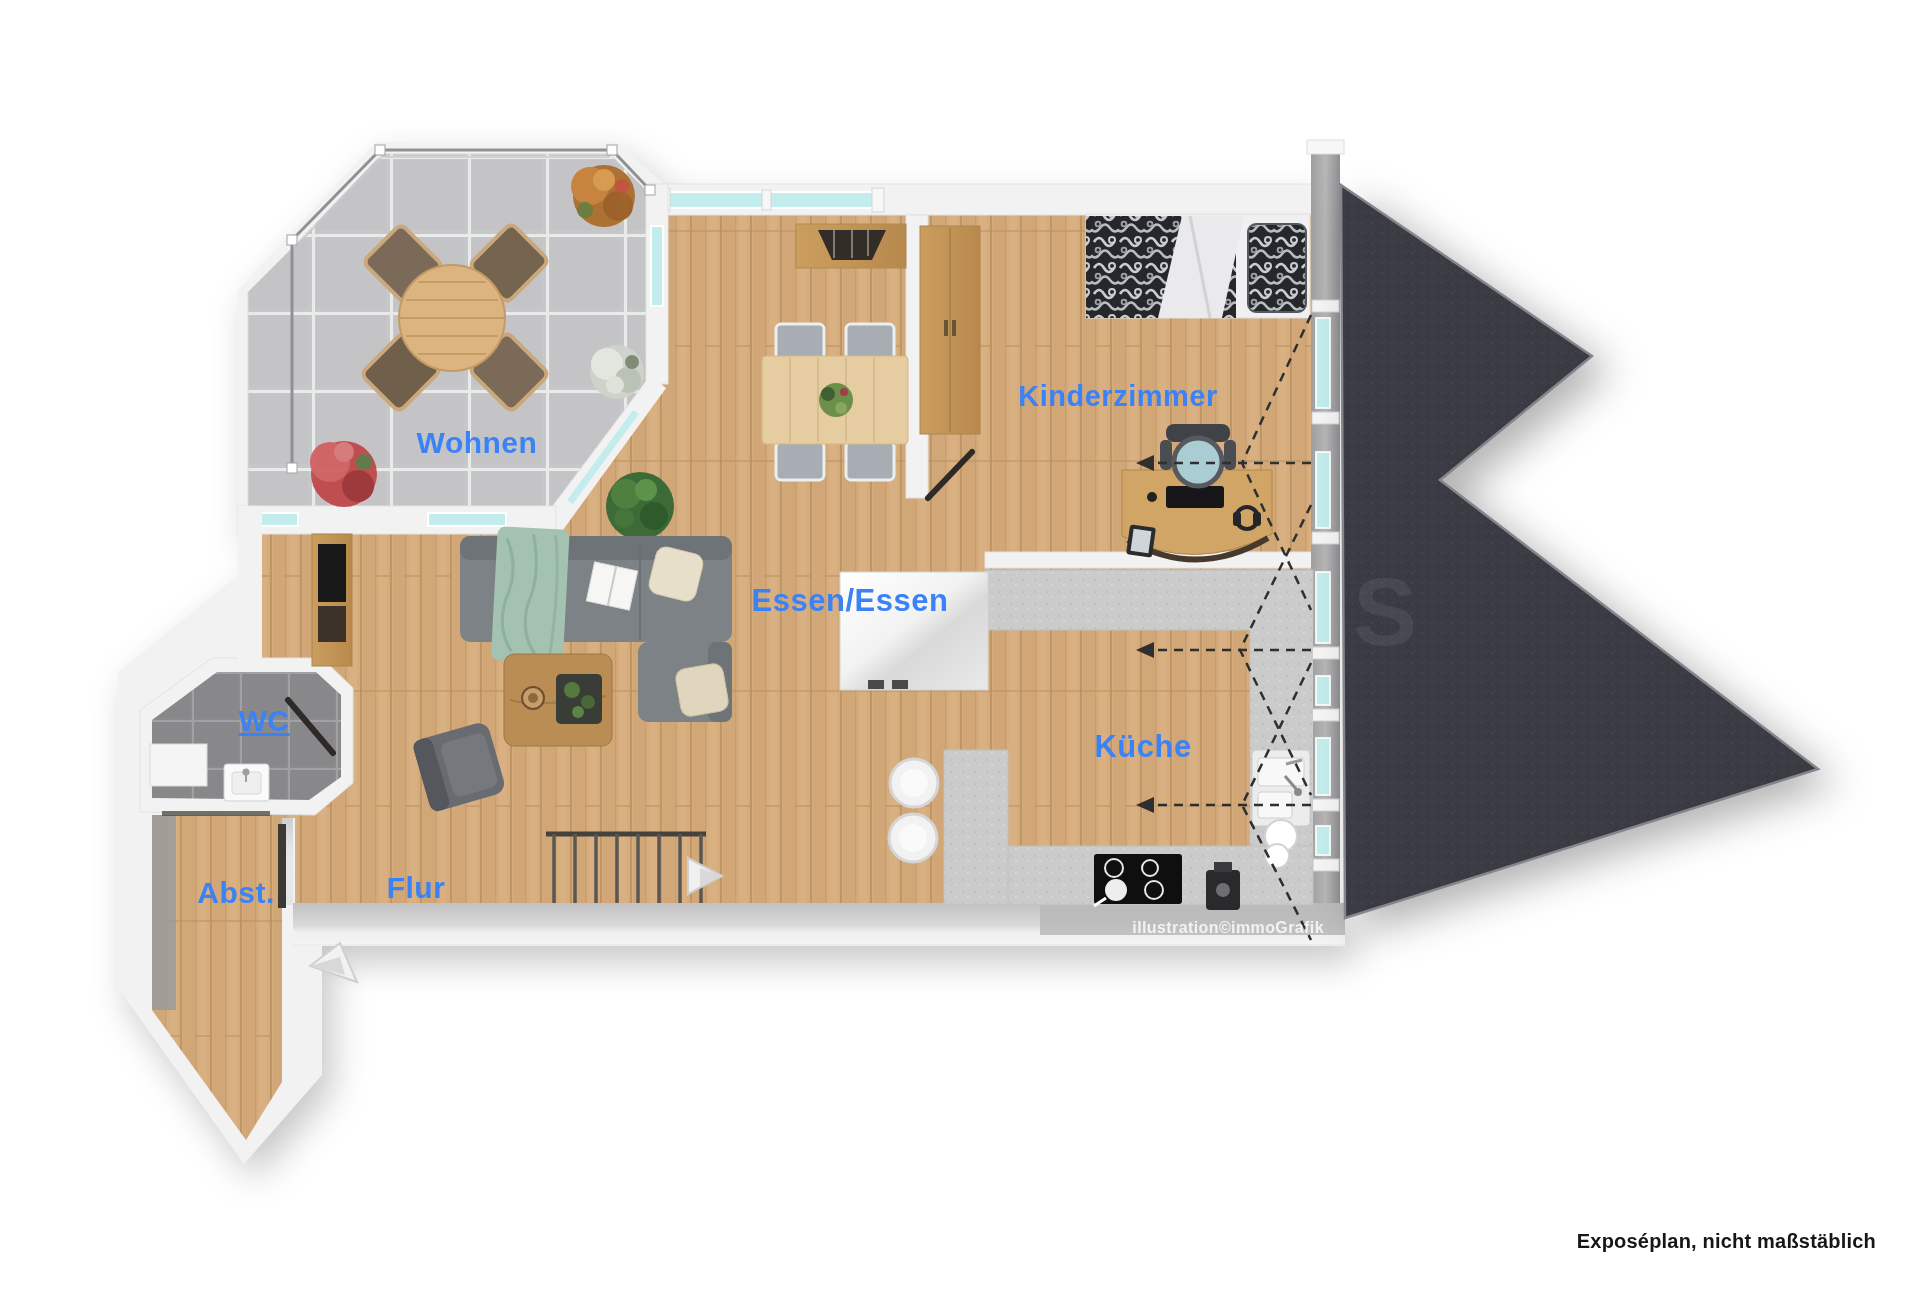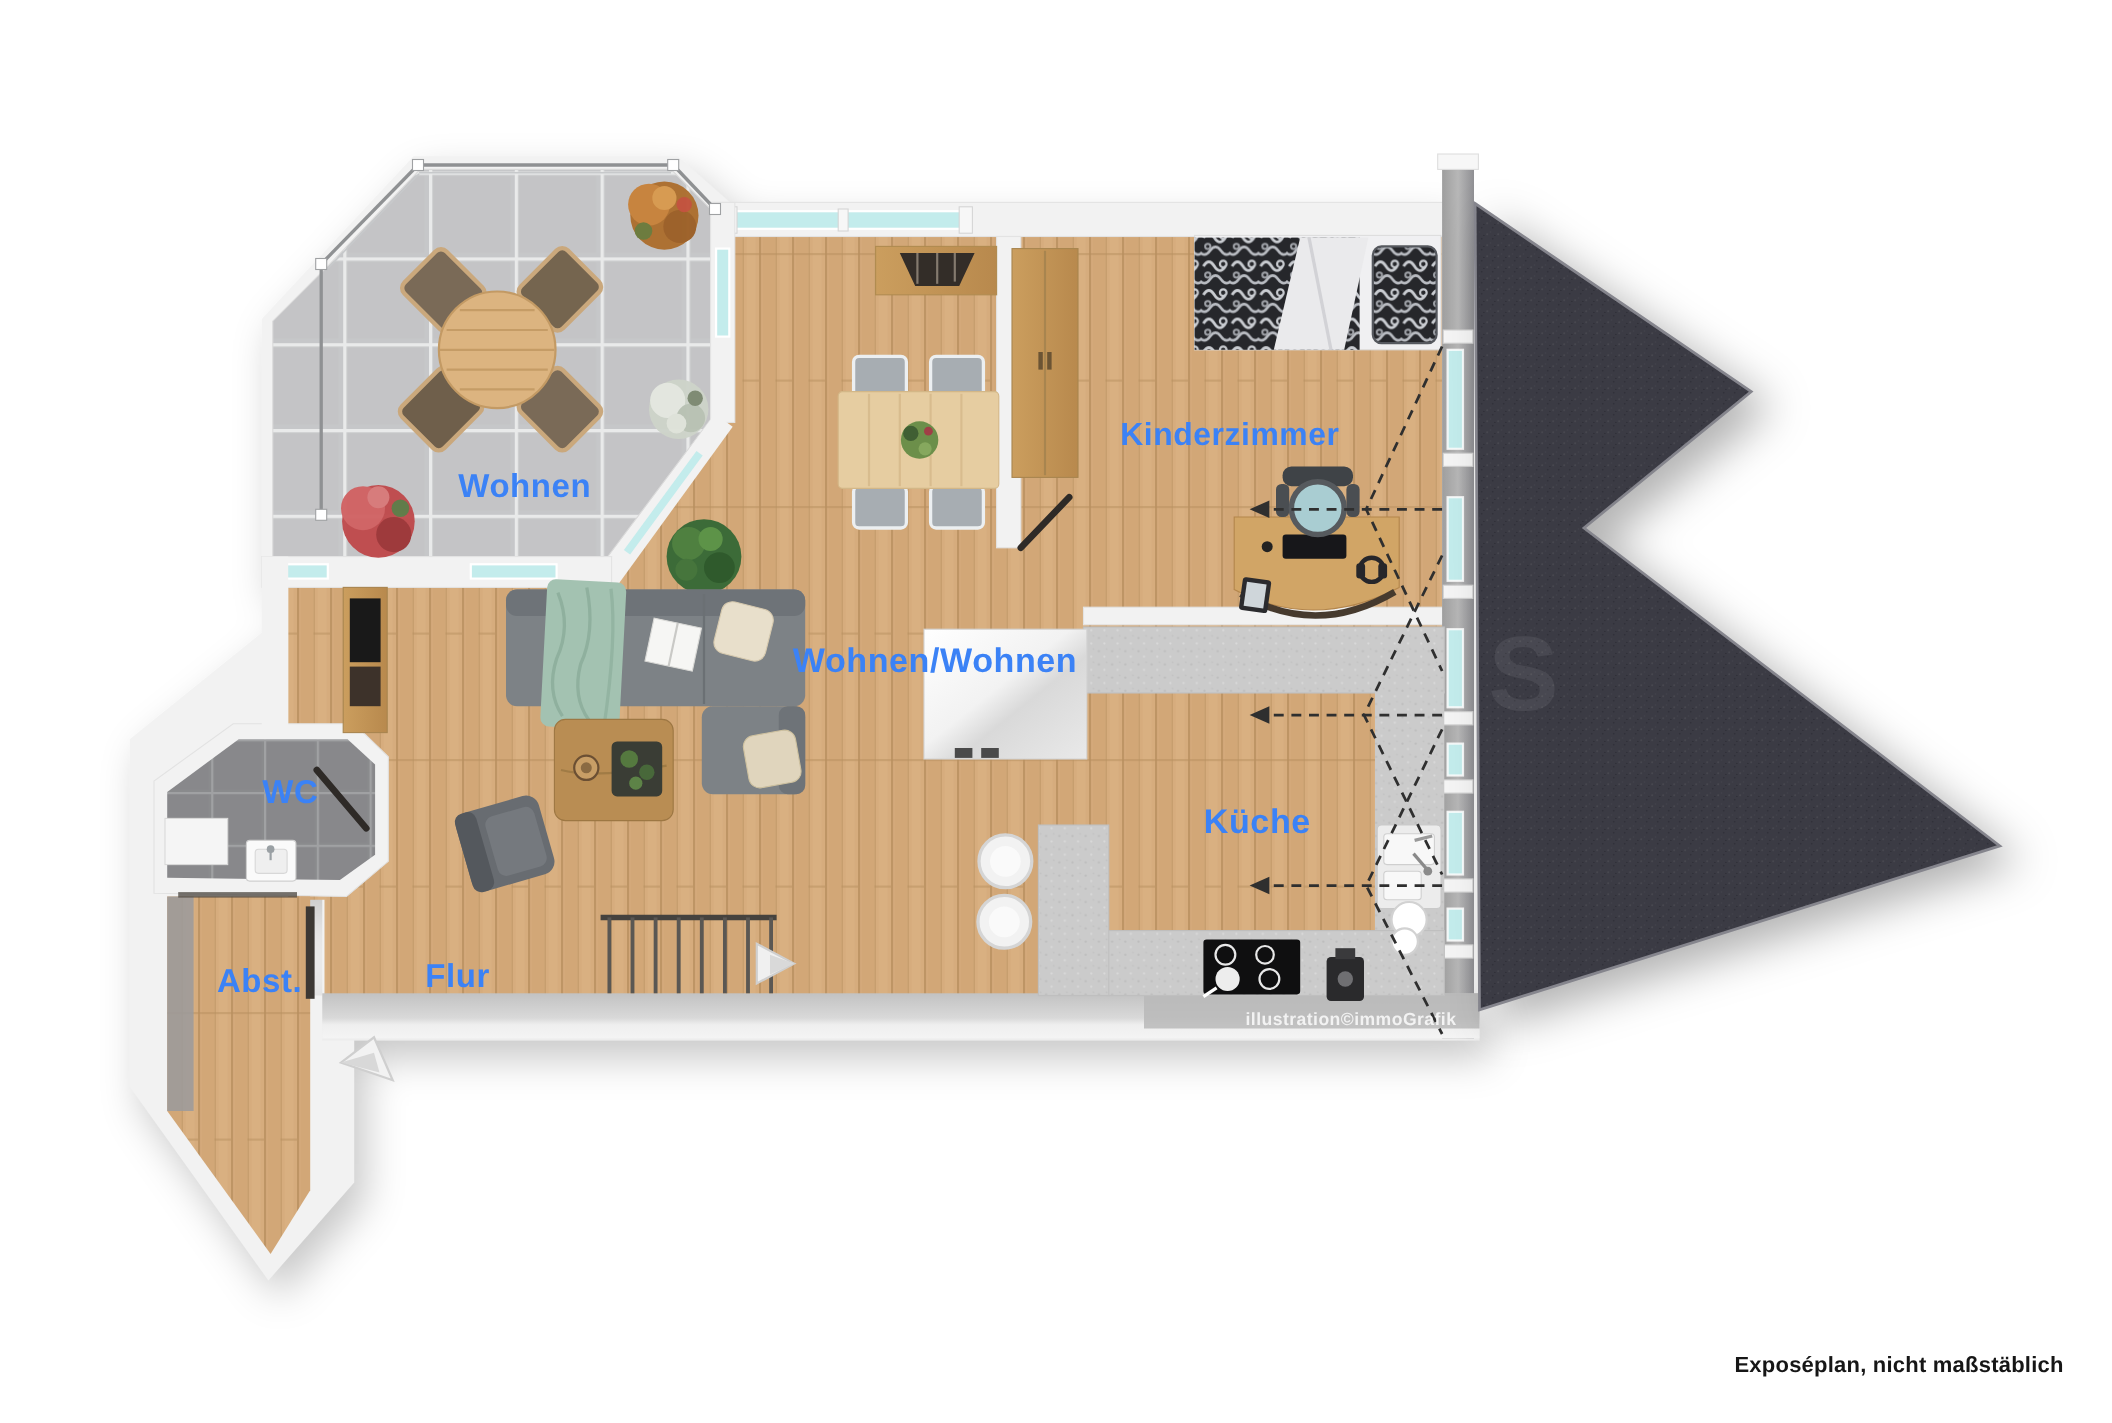--- a/index.html
+++ b/index.html
@@ -7,21 +7,21 @@
          font-family:"Liberation Sans", sans-serif;}
   #stage svg{position:absolute;left:0;top:0;}
   .shadow{filter:drop-shadow(10px 16px 18px rgba(0,0,0,0.22));}
   .roofshadow{filter:drop-shadow(18px 14px 20px rgba(0,0,0,0.30));}
   .label{position:absolute;transform:translate(-50%,-50%);color:#3b82f6;font-weight:700;
          letter-spacing:.5px;white-space:nowrap;}
   .lab-loggia{left:477px;top:443px;font-size:30px;}
   .lab-wohnen{left:850px;top:601px;font-size:31px;}
   .lab-kinder{left:1118px;top:396px;font-size:29px;}
   .lab-kueche{left:1143px;top:747px;font-size:31px;text-align:right;}
-  .lab-wc{left:264px;top:721px;font-size:30px;}
+  .lab-wc{left:264px;top:721px;font-size:30px;text-decoration:underline;}
   .lab-abst{left:236px;top:877px;font-size:30px;margin-top:16px;}
   .lab-flur{left:416px;top:888px;font-size:30px;}
   .credit{position:absolute;right:596px;top:919px;font-size:16px;font-weight:600;
           color:rgba(255,255,255,0.80);letter-spacing:.4px;}
   .disclaimer{position:absolute;right:44px;top:1230px;font-size:20px;font-weight:600;
           color:#161616;letter-spacing:.2px;}
 </style>
 </head>
 <body>
 
@@ -425,21 +425,21 @@
     <polygon points="1136,805 1154,797 1154,813"></polygon>
   </g>
 
   <g class="roofshadow">
     <path d="M1341,185 L1592,356 L1440,480 L1818,769 L1345,918 Z" fill="url(#roofnoise)" stroke="#85858d" stroke-width="2.5"></path>
     <text x="1385" y="645" font-size="96" font-weight="bold" fill="rgba(255,255,255,0.07)" text-anchor="middle">S</text>
   </g>
 </svg>
 
   <div class="label lab-loggia">Wohnen</div>
-  <div class="label lab-wohnen">Wohnen/Wohnen</div>
+  <div class="label lab-wohnen">Essen/Essen</div>
   <div class="label lab-kinder">Kinderzimmer</div>
   <div class="label lab-kueche">Küche</div>
   <div class="label lab-wc">WC</div>
   <div class="label lab-abst">Abst.</div>
   <div class="label lab-flur">Flur</div>
   <div class="credit">illustration©immoGrafik</div>
   <div class="disclaimer">Exposéplan, nicht maßstäblich</div>
 </div>
 
 </body></html>

